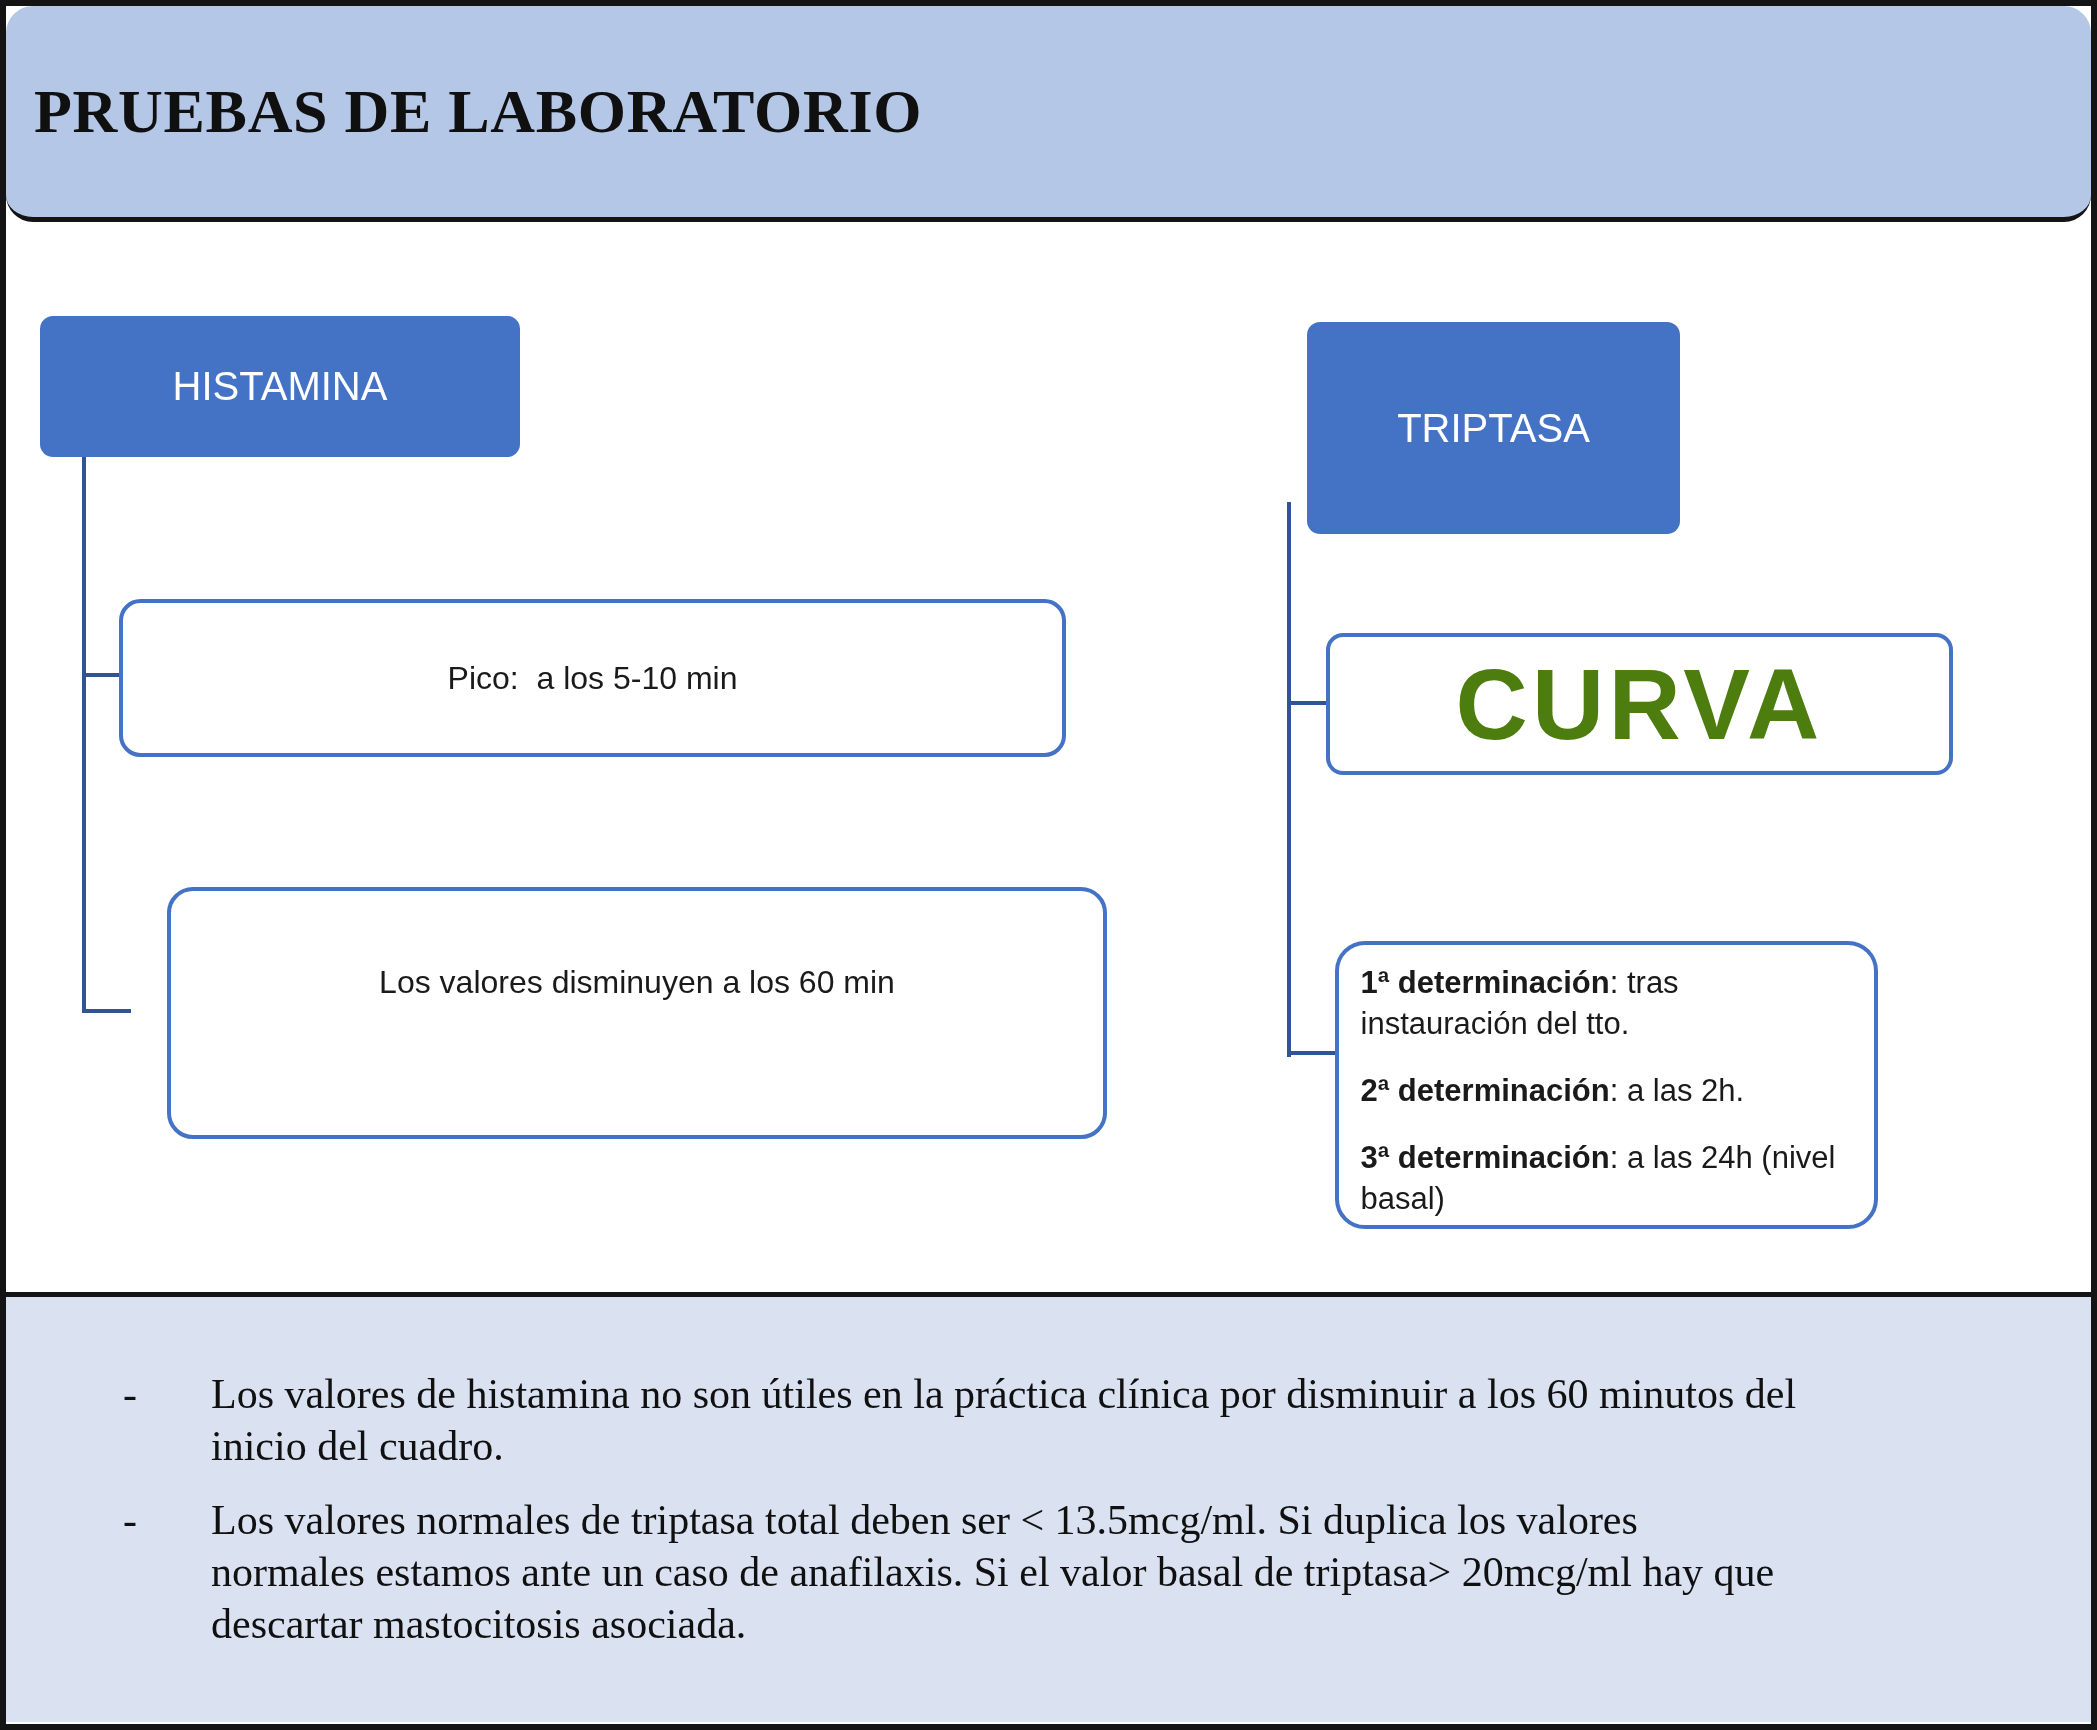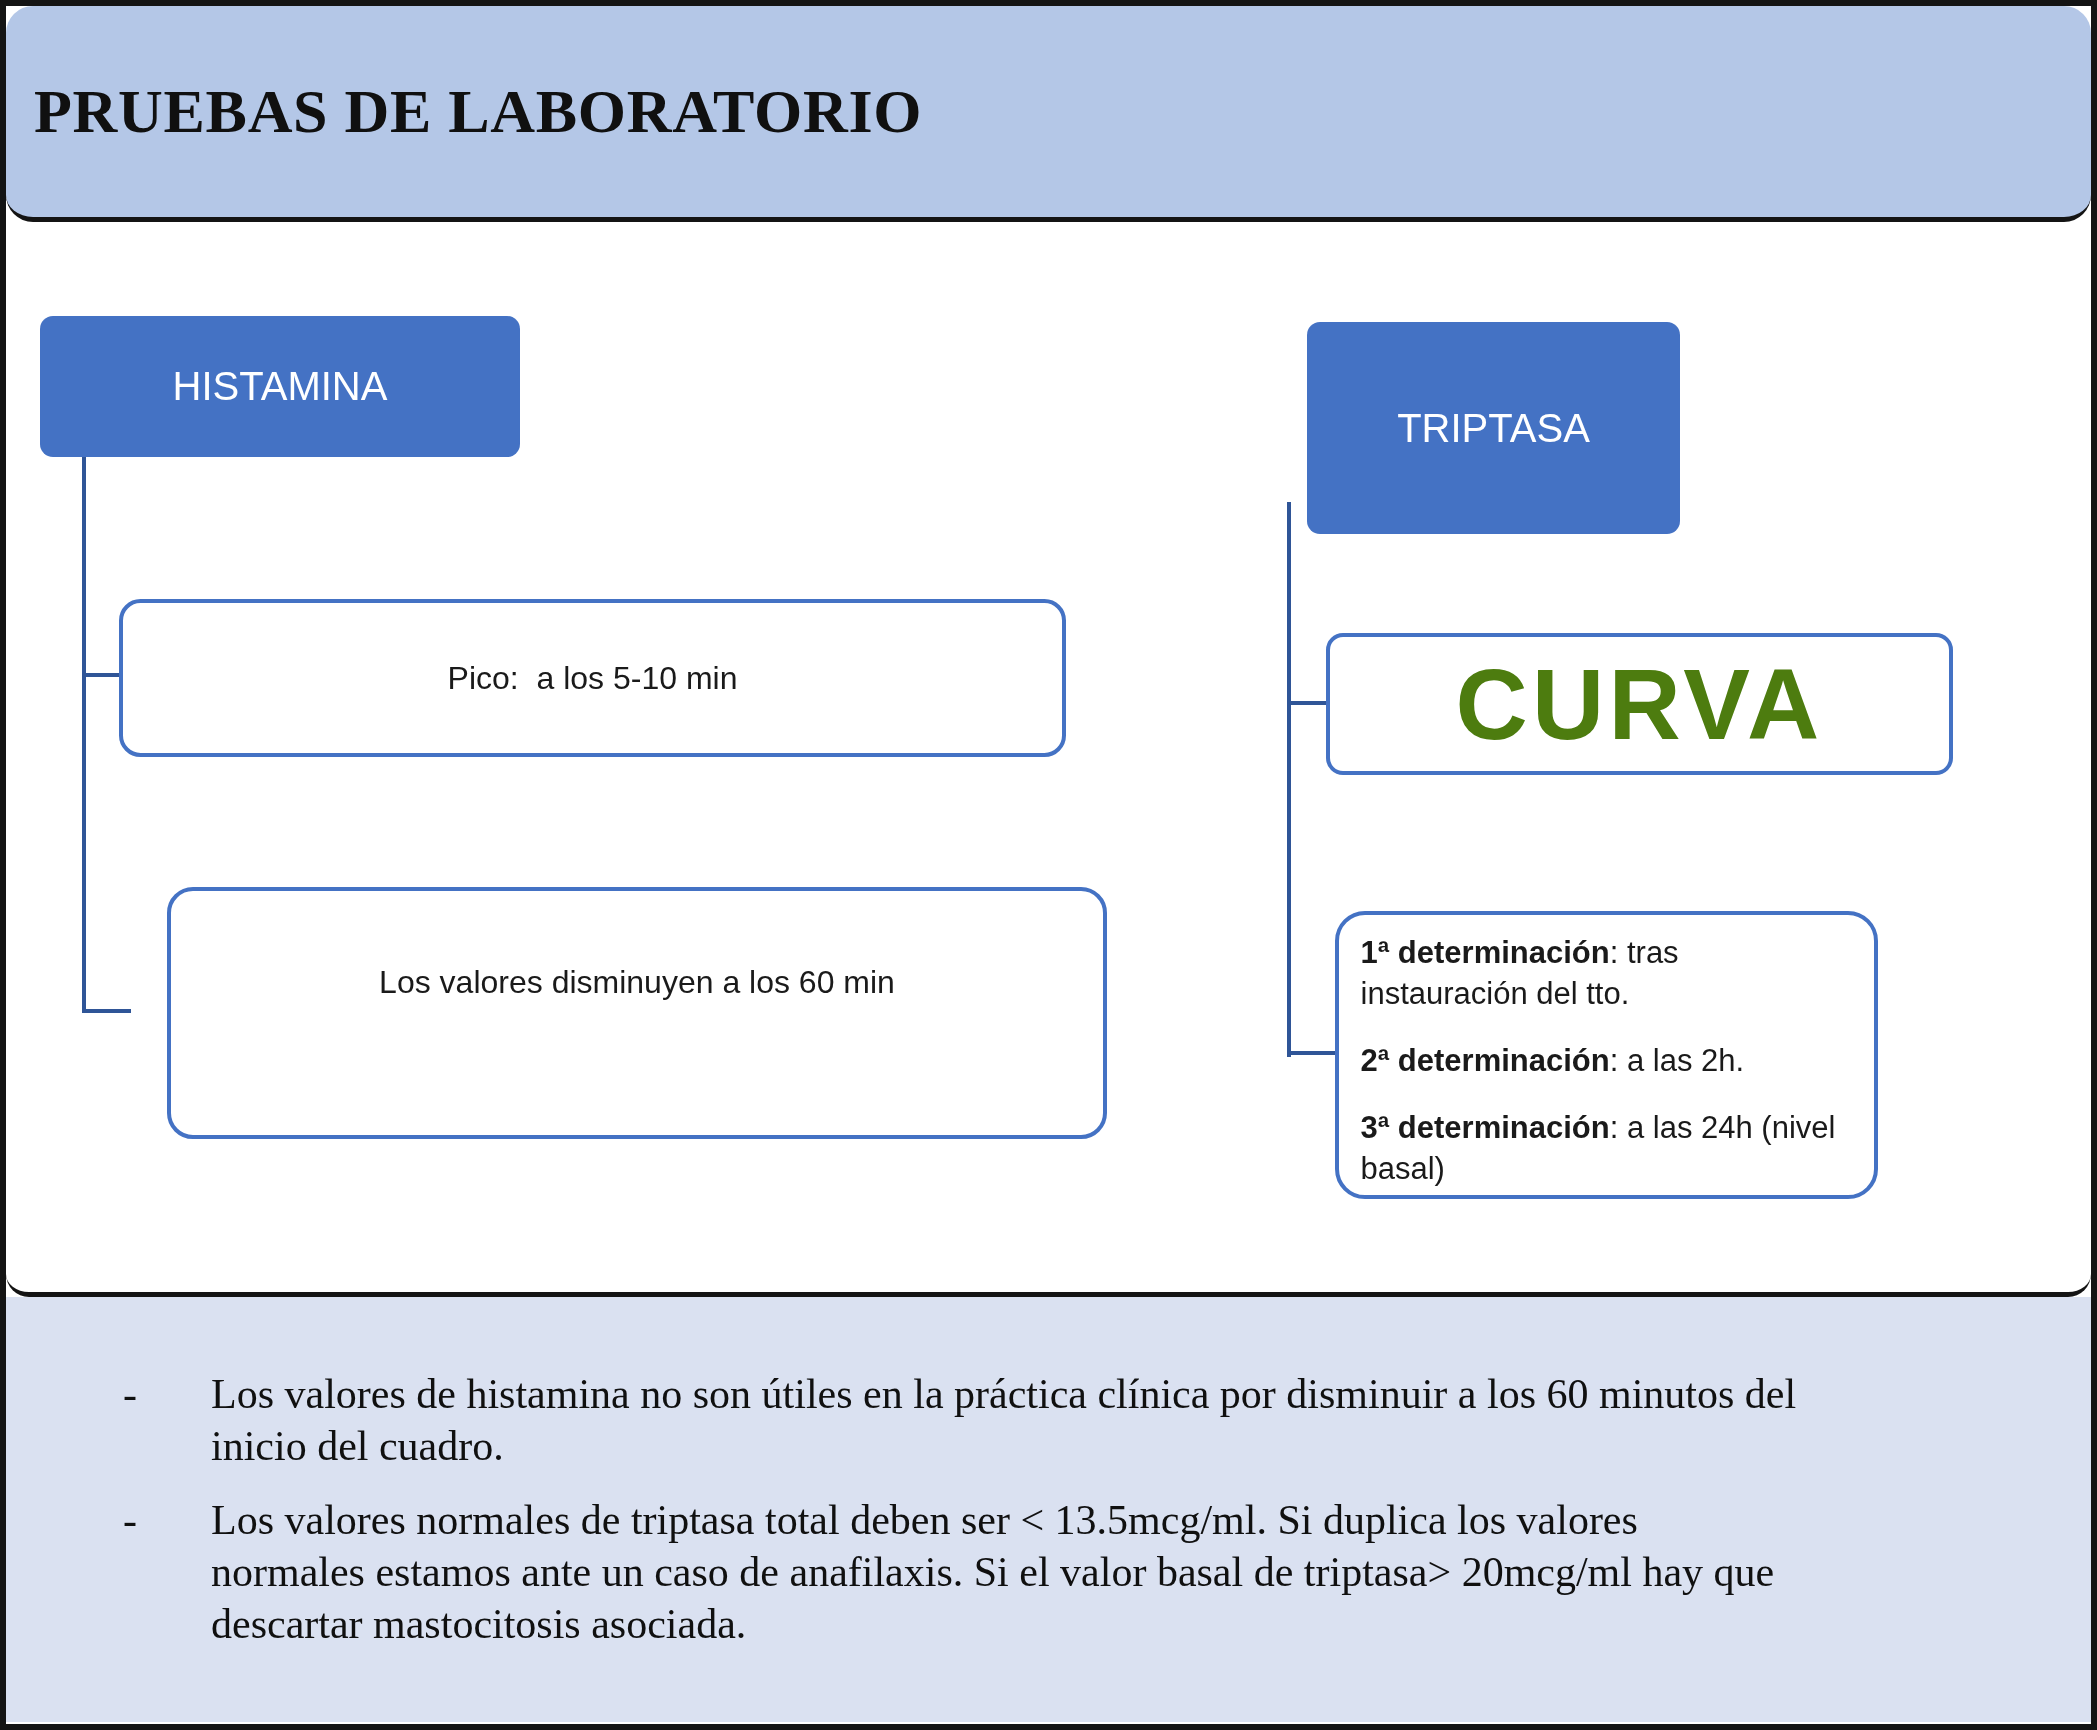--- a/index.html
+++ b/index.html
@@ -29,21 +29,20 @@
     color:#101010;
     letter-spacing:0.7px;
     white-space:nowrap;
   }
   
   .diagram-area{
     position:relative;
     height:1070px;
     background:#ffffff;
     border-bottom:5.7px solid #141414;
-    border-radius:23px;
   }
   .vline,.hline{position:absolute;background:#2f5597;}
   .node-blue{
     position:absolute;
     background:#4472c4;
     border-radius:13px;
     display:flex;align-items:center;justify-content:center;
     color:#ffffff;
     font-size:40px;
   }
@@ -129,21 +128,21 @@
     </div>
 
     <div class="node-blue" style="left:1301px;top:100px;width:373px;height:212px;">
       <span>TRIPTASA</span>
     </div>
 
     <div class="node-white" style="left:1320px;top:411px;width:627px;height:142px;border-radius:17px;">
       <span class="curva-label">CURVA</span>
     </div>
 
-    <div class="node-white determ-box" style="left:1329px;top:689px;width:543px;height:288px;">
+    <div class="node-white determ-box" style="left:1329px;top:719px;width:543px;height:288px;">
       <p><b>1ª determinación</b><span>: tras instauración del tto.</span></p>
       <p><b>2ª determinación</b><span>: a las 2h.</span></p>
       <p><b>3ª determinación</b><span>: a las 24h (nivel basal)</span></p>
     </div>
 
   </div>
 
   <div class="notes-section">
 
     <div class="bullet">

